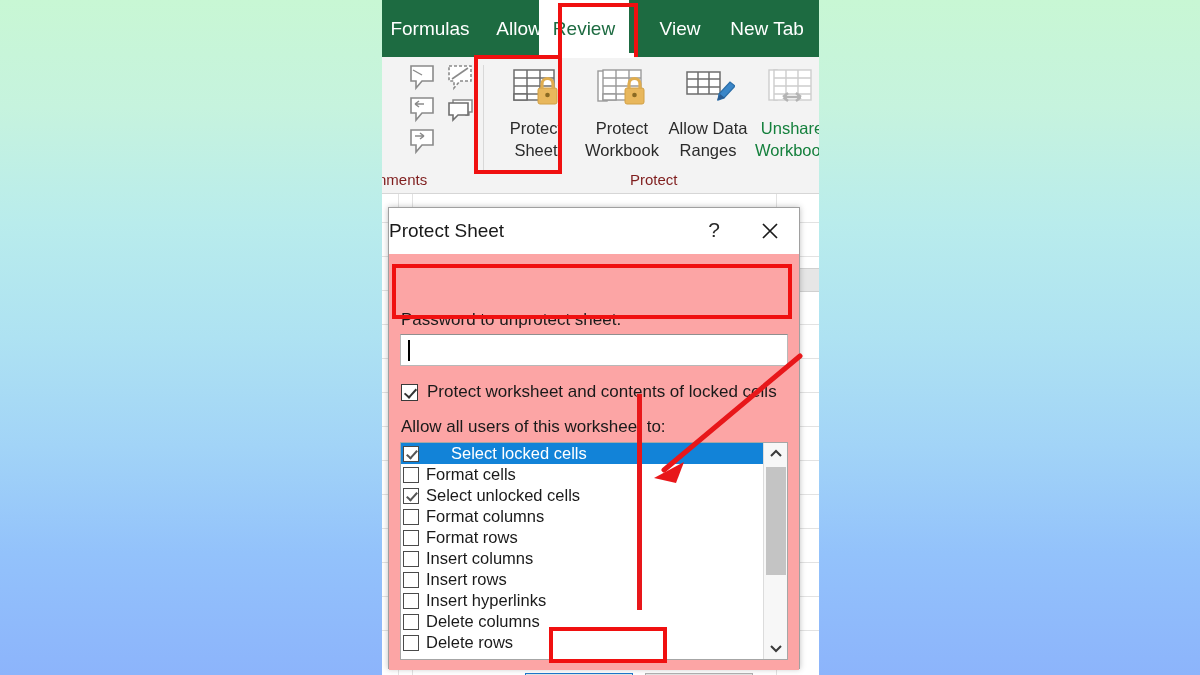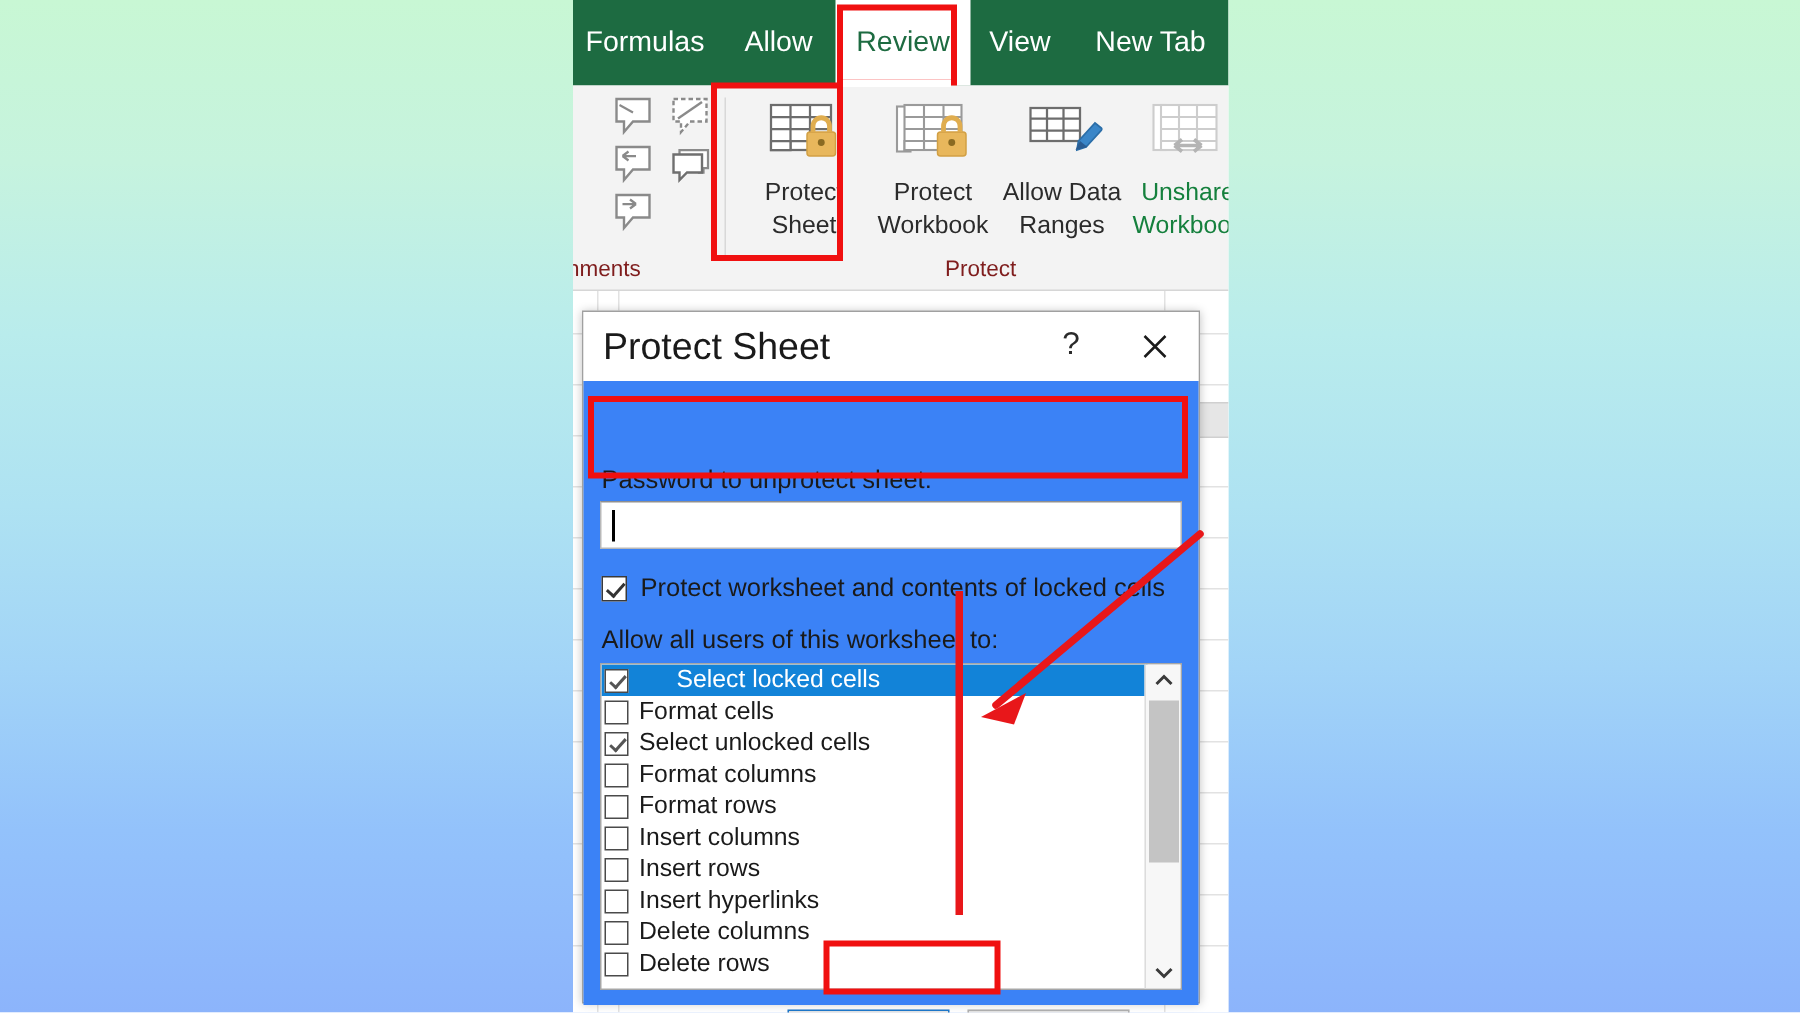--- a/index.html
+++ b/index.html
@@ -119,36 +119,35 @@
     border: 1px solid #a0a0a0;
     box-shadow: 0 0 6px rgba(0,0,0,0.25);
   }
   .dlg-title {
     position: relative;
     height: 46px;
     background: #ffffff;
     display: flex; align-items: center;
   }
   .dlg-title .t {
-    margin-left: 13px;
-    font-size: 25px;
+    font-size: 19px;
     color: #1a1a1a;
   }
   .dlg-help {
     position: absolute; right: 72px; top: 10px;
     font-size: 21px; color: #2a2a2a;
     width: 26px; text-align: center; cursor: default;
   }
   .dlg-close {
     position: absolute; right: 12px; top: 8px;
     width: 34px; height: 30px;
     display: flex; align-items: center; justify-content: center;
   }
 
-  .dlg-body { position: relative; background: #3b82f6; height: 416px; }
+  .dlg-body { position: relative; background: #fca5a5; height: 416px; }
 
   .pw-label {
     position: absolute; left: 12px; top: 56px;
     font-size: 17px; color: #1a1a1a;
   }
   .pw-input {
     position: absolute;
     left: 11px; top: 80px;
     width: 388px; height: 32px;
     background: #ffffff;
@@ -283,21 +282,21 @@
 
   <div class="excel-window">
 
     <div class="ribbon-tabs">
       <div class="tab" style="left:-2px;width:100px;">
         <span>Formulas</span>
       </div>
       <div class="tab" style="left:107px;width:60px;">
         <span>Allow</span>
       </div>
-      <div class="tab active" style="left:175px;width:90px;">
+      <div class="tab active" style="left:157px;width:90px;">
         <span>Review</span>
       </div>
       <div class="tab" style="left:265px;width:66px;">
         <span>View</span>
       </div>
       <div class="tab" style="left:333px;width:104px;">
         <span>New Tab</span>
       </div>
     </div>
 

